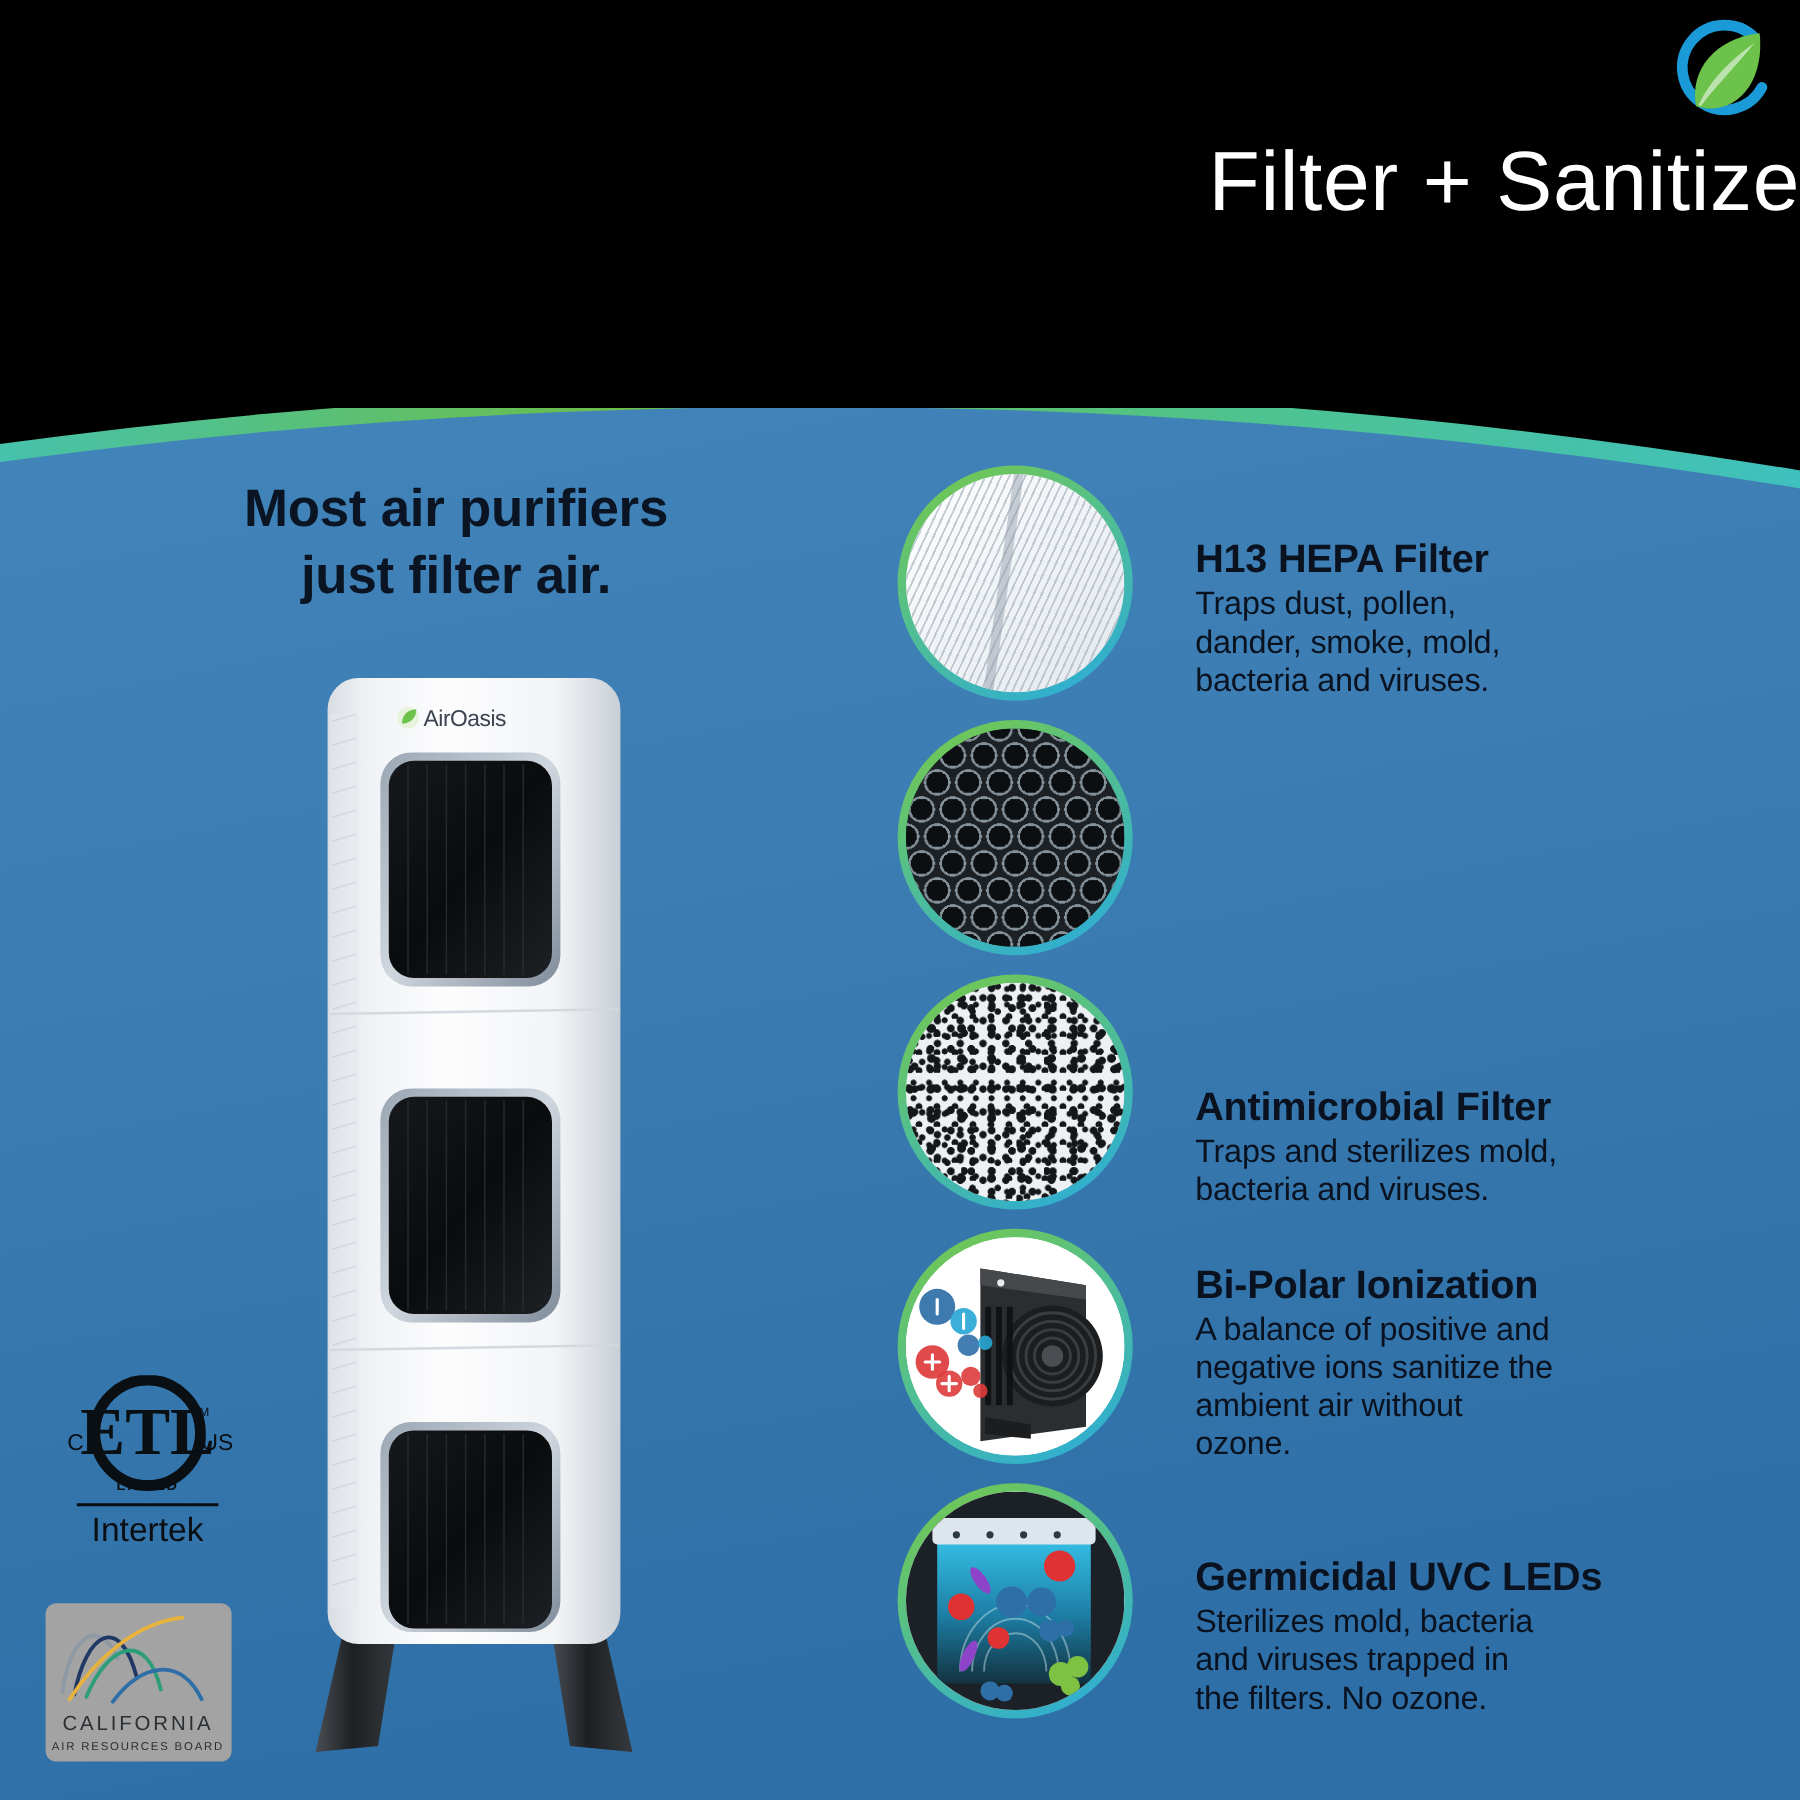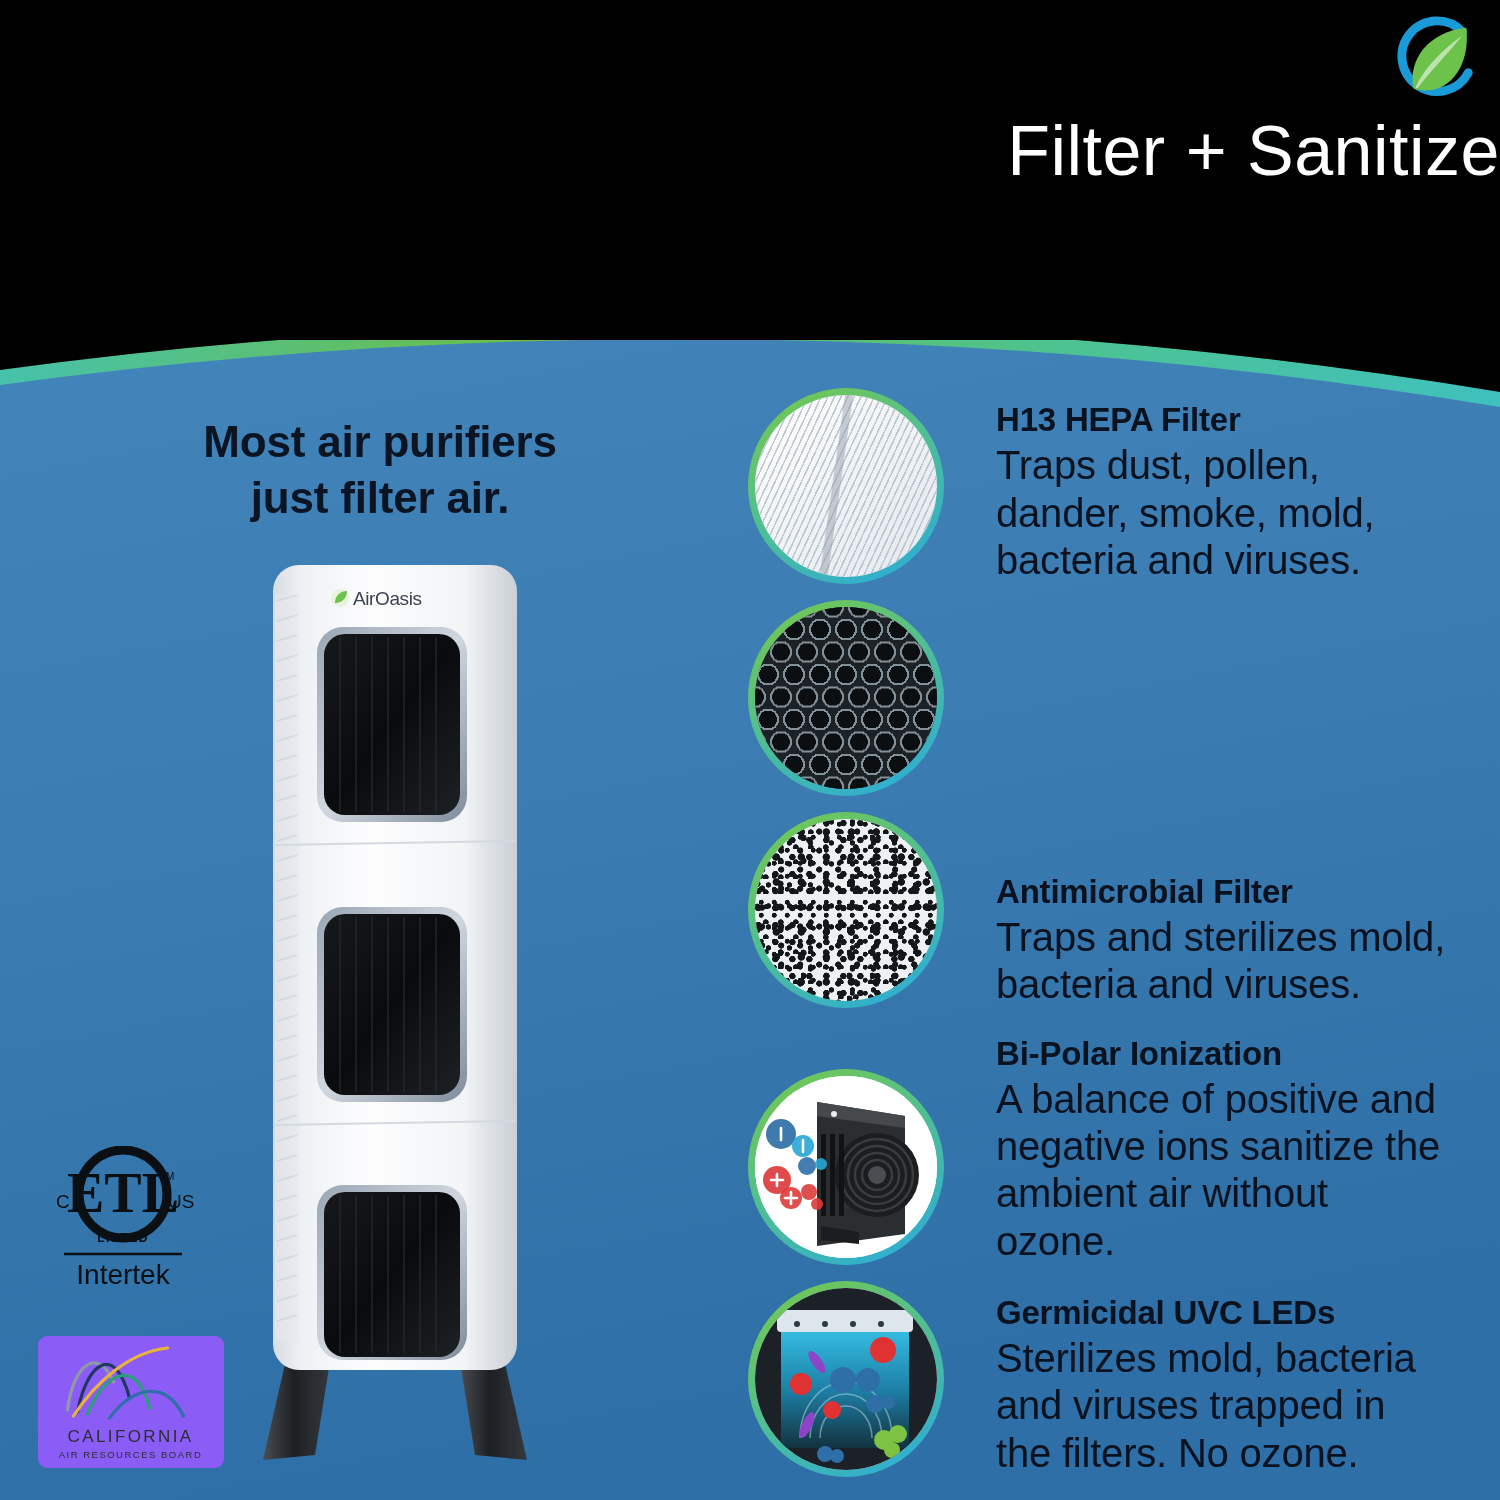--- a/index.html
+++ b/index.html
@@ -71,22 +71,22 @@
   
   .etl-badge {
     position: absolute;
     left: 38px; top: 1146px;
     width: 170px; height: 150px;
     z-index: 12;
   }
   .carb-badge {
     position: absolute;
     left: 38px; top: 1336px;
-    width: 186px; height: 132px;
-    background: #8b5cf6;
+    width: 155px; height: 132px;
+    background: #a3a3a3;
     border-radius: 9px;
     z-index: 12;
     overflow: hidden;
   }
 
   
   .features {
     position: absolute;
     left: 748px; top: 388px;
     width: 740px;
@@ -122,21 +122,21 @@
   .feature-title {
     color: #0a1220;
     font-size: 33px;
     font-weight: bold;
     line-height: 1.12;
     letter-spacing: -0.2px;
     margin-bottom: 3px;
   }
   .feature-desc {
     color: #0a1220;
-    font-size: 40px;
+    font-size: 27px;
     font-weight: 400;
     line-height: 1.18;
     letter-spacing: -0.2px;
     white-space: pre-line;
   }
 
   
   .tex-hepa {
     width: 100%; height: 100%;
     background:
@@ -205,21 +205,21 @@
 
   <div class="header">
     <div class="page-title">Filter + Sanitize</div>
     <svg class="brand-logo" viewBox="0 0 100 100">
       <path d="M78,20 A36,36 0 1 0 84,62" fill="none" stroke="#1a9ad7" stroke-width="9" stroke-linecap="round"></path>
       <path d="M28,78 C22,48 44,20 82,16 C86,52 68,80 40,80 C36,80 31,79 28,78 Z" fill="#6cc24a"></path>
       <path d="M30,77 C40,56 58,38 78,24 C60,46 44,62 32,78 Z" fill="#ffffff" opacity="0.55"></path>
     </svg>
   </div>
 
-  <div class="left-heading" style="white-space: pre-line; margin-top: 18px;">Most air purifiers
+  <div class="left-heading" style="white-space: pre-line;">Most air purifiers
 just filter air.</div>
 
   <svg class="purifier" viewBox="0 0 300 930">
     <defs>
       <linearGradient id="bodyGrad" x1="0" y1="0" x2="1" y2="0">
         <stop offset="0%" stop-color="#d8dde2"></stop>
         <stop offset="12%" stop-color="#eef1f4"></stop>
         <stop offset="40%" stop-color="#fdfdfe"></stop>
         <stop offset="78%" stop-color="#f2f4f6"></stop>
         <stop offset="100%" stop-color="#c9cfd6"></stop>

